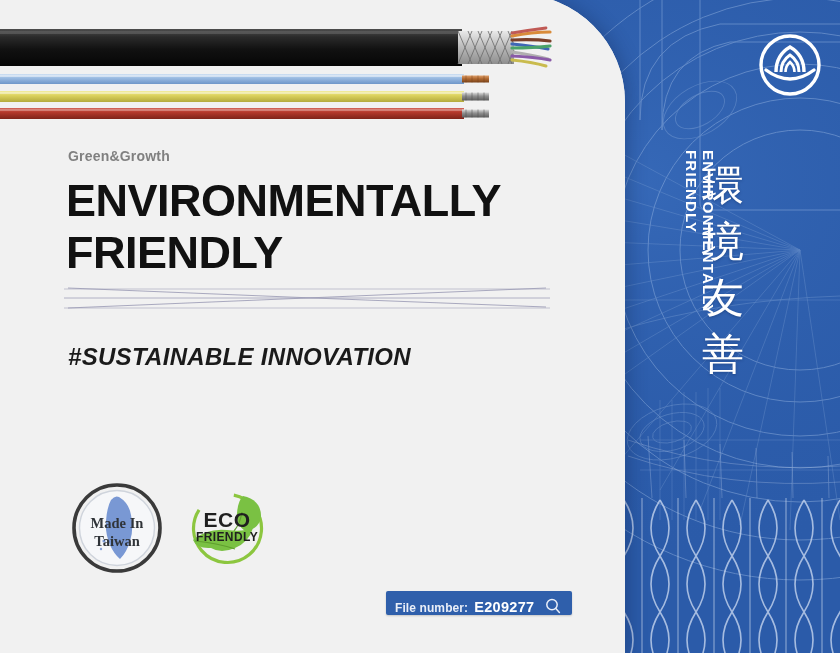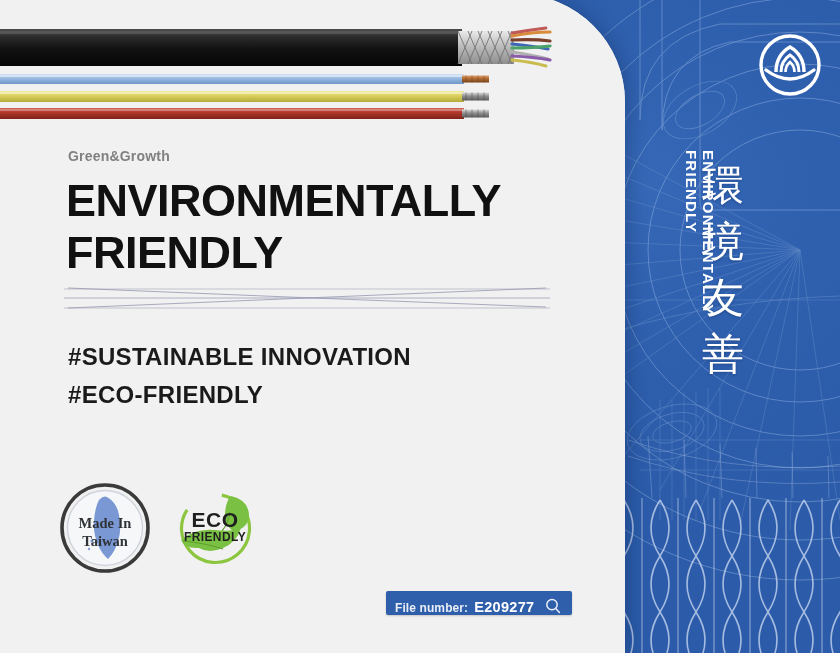--- a/index.html
+++ b/index.html
@@ -40,25 +40,25 @@
     font-size:45px;line-height:52px;font-weight:bold;color:#111;
     letter-spacing:-0.5px;
   }
   .headline div{white-space:nowrap;}
 
   .divider{position:absolute;left:62px;top:276px;width:490px;height:42px;}
 
   .tags{position:absolute;left:68px;top:338px;}
   .tags div{
     font-size:24px;line-height:37.5px;font-weight:bold;color:#1a1a1a;
-    letter-spacing:.3px;white-space:nowrap;
-  }
-
-  
-  .badges{position:absolute;left:60px;top:483px;width:220px;height:90px;}
+    letter-spacing:.3px;white-space:nowrap;font-style:italic;
+  }
+
+  
+  .badges{position:absolute;left:72px;top:483px;width:220px;height:90px;}
   .badge-mit{position:absolute;left:0;top:0;width:90px;height:90px;}
   .badge-eco{position:absolute;left:113px;top:3px;width:85px;height:85px;}
 
   
   .filebar{
     position:absolute;left:386px;top:591px;height:24px;
     background:#2f5fab;border-radius:2px;
     display:flex;align-items:flex-end;gap:6px;
     padding:0 10px 0 9px;
     box-shadow:0 1px 2px rgba(0,0,0,.18);
@@ -338,21 +338,20 @@
         <line x1="2" y1="13" x2="488" y2="13" opacity=".55"></line>
         <line x1="2" y1="22" x2="488" y2="22" opacity=".75"></line>
         <line x1="2" y1="32" x2="488" y2="32" opacity=".55"></line>
         <path d="M6 12 Q245 22 484 31" opacity=".85"></path>
         <path d="M6 32 Q245 22 484 12" opacity=".85"></path>
       </g>
     </svg>
 
     <div class="tags">
       <div>#SUSTAINABLE INNOVATION</div>
-      <div>#ECO-FRIENDLY</div>
     </div>
 
     <div class="badges">
 
       <svg class="badge-mit" viewBox="0 0 90 90">
         <circle cx="45" cy="45" r="43" fill="none" stroke="#3a3a3a" stroke-width="3.6"></circle>
         <circle cx="45" cy="45" r="37.5" fill="#f6f7f9" stroke="#cfd4dc" stroke-width="1.4"></circle>
         <path d="M47 14 q10 6 12 18 q3 14 -1 26 q-3 11 -10 18 q-6 -5 -10 -14 q-5 -12 -4 -24 q1 -14 5 -21 q4 -5 8 -3 z" fill="#6e8fd0" opacity=".92"></path>
         <circle cx="32" cy="58" r="1.6" fill="#6e8fd0" opacity=".9"></circle>
         <circle cx="29" cy="66" r="1.2" fill="#6e8fd0" opacity=".8"></circle>

